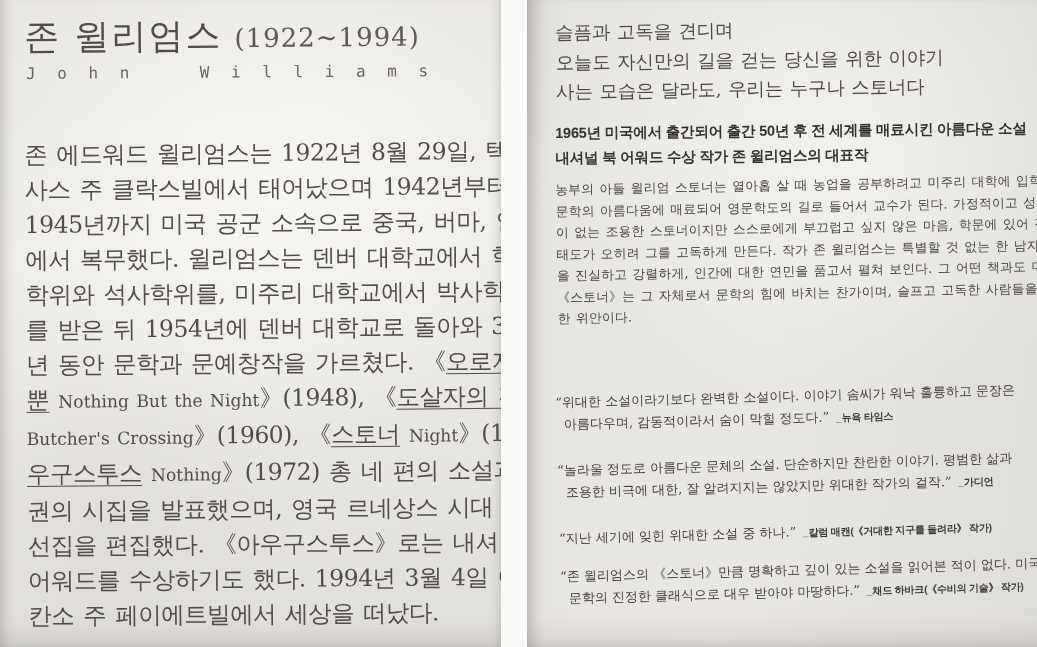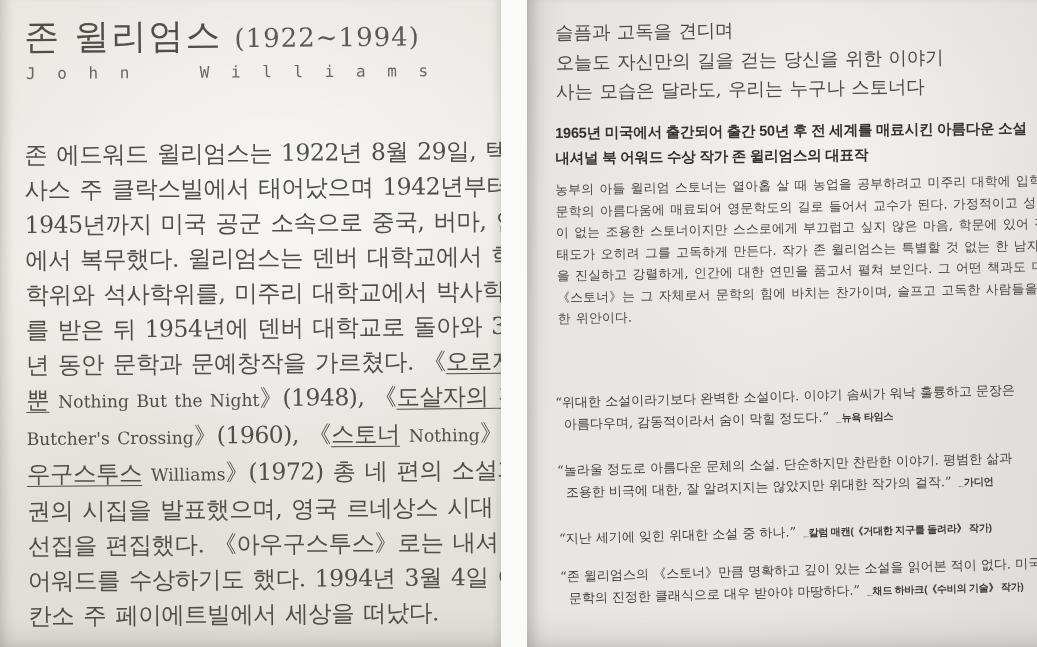--- a/index.html
+++ b/index.html
@@ -105,22 +105,22 @@
     <div class="author-latin">John Williams</div>
     <div class="bio">
         <div class="ln"><span>존 에드워드 윌리엄스는 1922년 8월 29일, 텍</span></div>
         <div class="ln"><span>사스 주 클락스빌에서 태어났으며 1942년부터</span></div>
         <div class="ln"><span>1945년까지 미국 공군 소속으로 중국, 버마, 인도</span></div>
         <div class="ln"><span>에서 복무했다. 윌리엄스는 덴버 대학교에서 학사</span></div>
         <div class="ln"><span>학위와 석사학위를, 미주리 대학교에서 박사학위</span></div>
         <div class="ln"><span>를 받은 뒤 1954년에 덴버 대학교로 돌아와 30</span></div>
         <div class="ln"><span>년 동안 문학과 문예창작을 가르쳤다. 《</span><span class="u">오로지 밤</span></div>
         <div class="ln"><span class="u">뿐</span><span> </span><span class="lat">Nothing But the Night</span><span>》(1948), 《</span><span class="u">도살자의 건널목</span></div>
-        <div class="ln"><span class="lat">Butcher's Crossing</span><span>》(1960), 《</span><span class="u">스토너</span><span> </span><span class="lat">Nothing</span><span>》(1965), 《</span></div>
-        <div class="ln"><span class="u">우구스투스</span><span> </span><span class="lat">Williams</span><span>》(1972) 총 네 편의 소설과 두</span></div>
+        <div class="ln"><span class="lat">Butcher's Crossing</span><span>》(1960), 《</span><span class="u">스토너</span><span> </span><span class="lat">Night</span><span>》(1965), 《</span></div>
+        <div class="ln"><span class="u">우구스투스</span><span> </span><span class="lat">Nothing</span><span>》(1972) 총 네 편의 소설과 두</span></div>
         <div class="ln"><span>권의 시집을 발표했으며, 영국 르네상스 시대 시</span></div>
         <div class="ln"><span>선집을 편집했다. 《아우구스투스》로는 내셔널 북</span></div>
         <div class="ln"><span>어워드를 수상하기도 했다. 1994년 3월 4일 아</span></div>
         <div class="ln"><span>칸소 주 페이에트빌에서 세상을 떠났다.</span></div>
       </div>
   </div>
 
   <div class="page page-right">
     <div class="rp tagline">
         <div class="ln">슬픔과 고독을 견디며</div>

